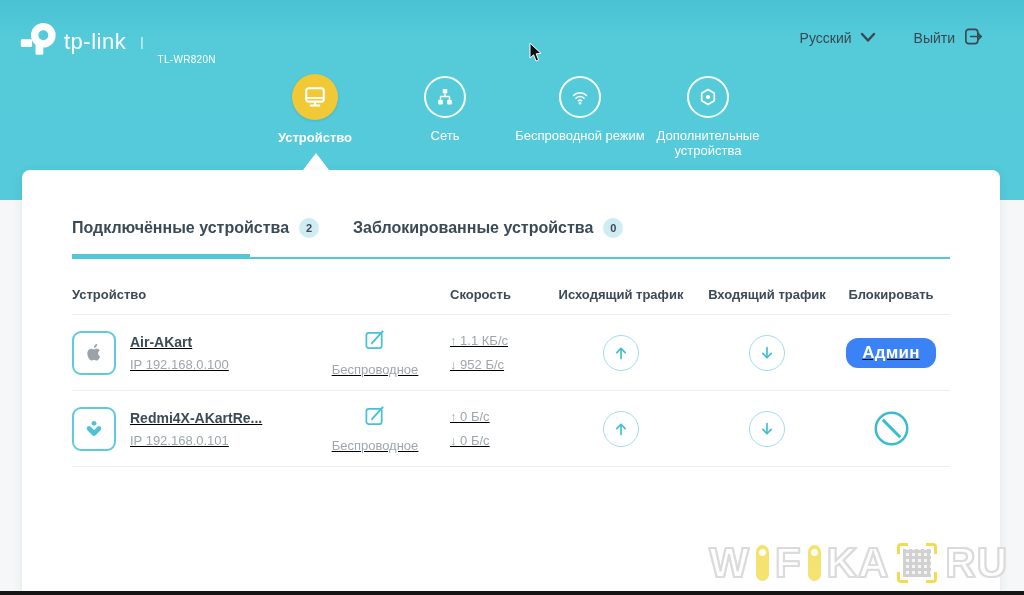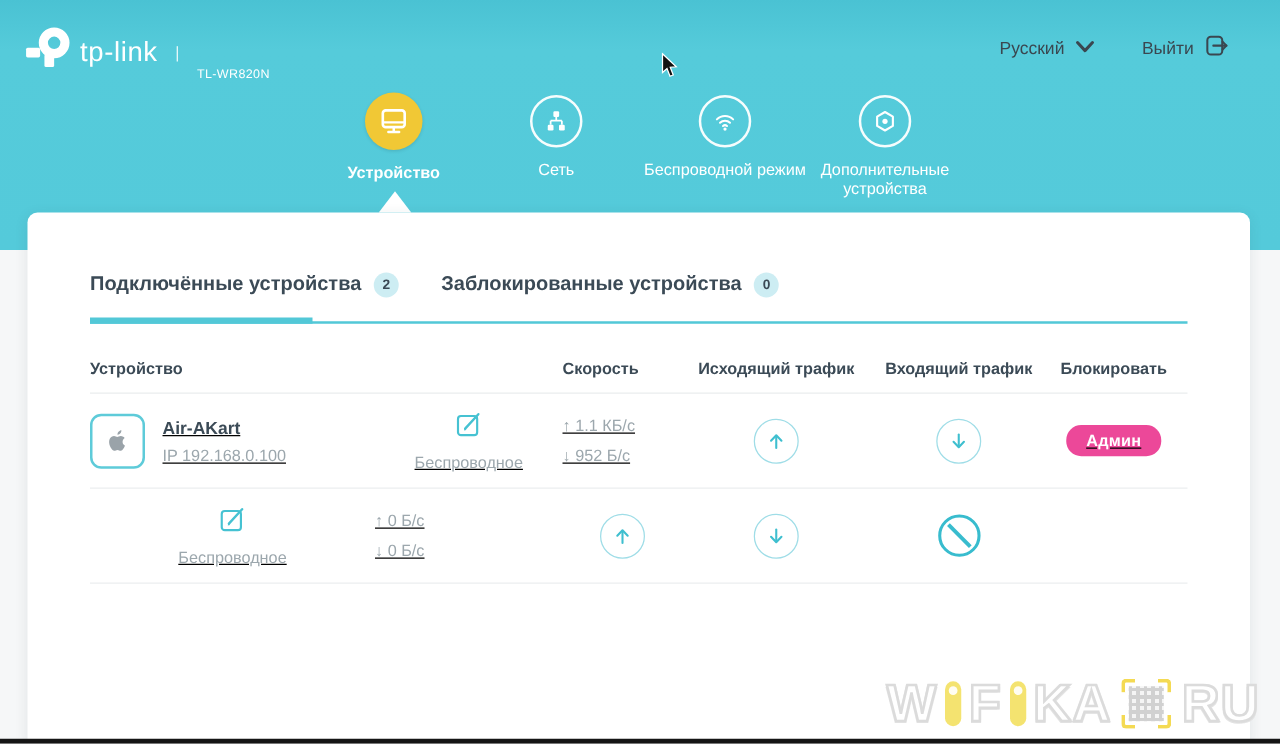--- a/index.html
+++ b/index.html
@@ -56,21 +56,21 @@
     display:flex; align-items:center; justify-content:center; background:#fff; }
   .dev-name { font-size:14px; font-weight:bold; color:#3b4a56; }
   .dev-ip { font-size:13px; color:#9ca7ad; margin-top:7px; }
   .type-cell { display:flex; flex-direction:column; align-items:center;text-align:center; }
   .conn-label { font-size:13px; color:#9ca7ad; margin-top:11px; }
   .speed-cell { font-size:13px; color:#9ca7ad; line-height:24px; }
   .traffic-cell { display:flex; justify-content:center; }
   .circle-btn { width:36px; height:36px; border-radius:50%; border:1px solid #9fdde7;
     display:flex; align-items:center; justify-content:center; cursor:pointer; background:#fff; }
   .block-cell { display:flex; justify-content:center; }
-  .admin-badge { background:#ec4899; color:#fff; font-size:13px; font-weight:bold;
+  .admin-badge { background:#3b82f6; color:#fff; font-size:17px; font-weight:bold;
     border-radius:12px; padding:5px 16px; letter-spacing:.2px; }
   .edit-btn { cursor:pointer; line-height:0; }
   
   .watermark { position:absolute; right:16px; bottom:8px; display:flex; align-items:center; gap:4px; opacity:.95; }
   .wm-letter { font-size:42px; font-weight:800; color:#fff; letter-spacing:1px;
     -webkit-text-stroke:2px #dadada; text-shadow:0 0 1px #dcdcdc,1px 1px 0 #e2e2e2,-1px -1px 0 #e2e2e2,1px -1px 0 #e2e2e2,-1px 1px 0 #e2e2e2; }
   .wm-i { width:13px; height:36px; background:#f4e269; border-radius:7px; position:relative; margin:0 2px; }
   .wm-i::before { content:""; position:absolute; top:4px; left:3px; width:7px; height:7px;
     border-radius:50%; background:#fffdf2; }
   .wm-qr { position:relative; width:40px; height:40px; margin:0 4px; display:flex; align-items:center; justify-content:center; }
@@ -245,20 +245,32 @@
           </svg>
         </div>
       </div>
       <div class="block-cell">
         <span class="admin-badge">Админ</span>
       </div>
     </div>
     <div class="row-divider"></div>
 
     <div class="row">
+      <div class="dev-cell">
+        <div class="dev-icon">
+          <svg width="24" height="24" viewBox="0 0 24 24">
+            <circle cx="12" cy="6.3" r="2.4" fill="#4ec4d3"></circle>
+            <path d="M7 11.5 L12 16.5 L17 11.5" fill="none" stroke="#4ec4d3" stroke-width="4.6" stroke-linecap="round" stroke-linejoin="round"></path>
+          </svg>
+        </div>
+        <div>
+          <div class="dev-name">Redmi4X-AKartRe...</div>
+          <div class="dev-ip">IP 192.168.0.101</div>
+        </div>
+      </div>
       <div class="type-cell">
         <span class="edit-btn">
           <svg width="23" height="23" viewBox="0 0 24 24">
             <rect x="2.5" y="5" width="16" height="16" rx="2.5" fill="#fff" stroke="#46c2d2" stroke-width="1.8"></rect>
             <line x1="8.5" y1="15.5" x2="19.5" y2="3.5" stroke="#46c2d2" stroke-width="2" stroke-linecap="round"></line>
             <path d="M7.5 17.2 l2-.6 -1.5-1.5z" fill="#46c2d2"></path>
           </svg>
         </span>
         <span class="conn-label">Беспроводное</span>
       </div>

